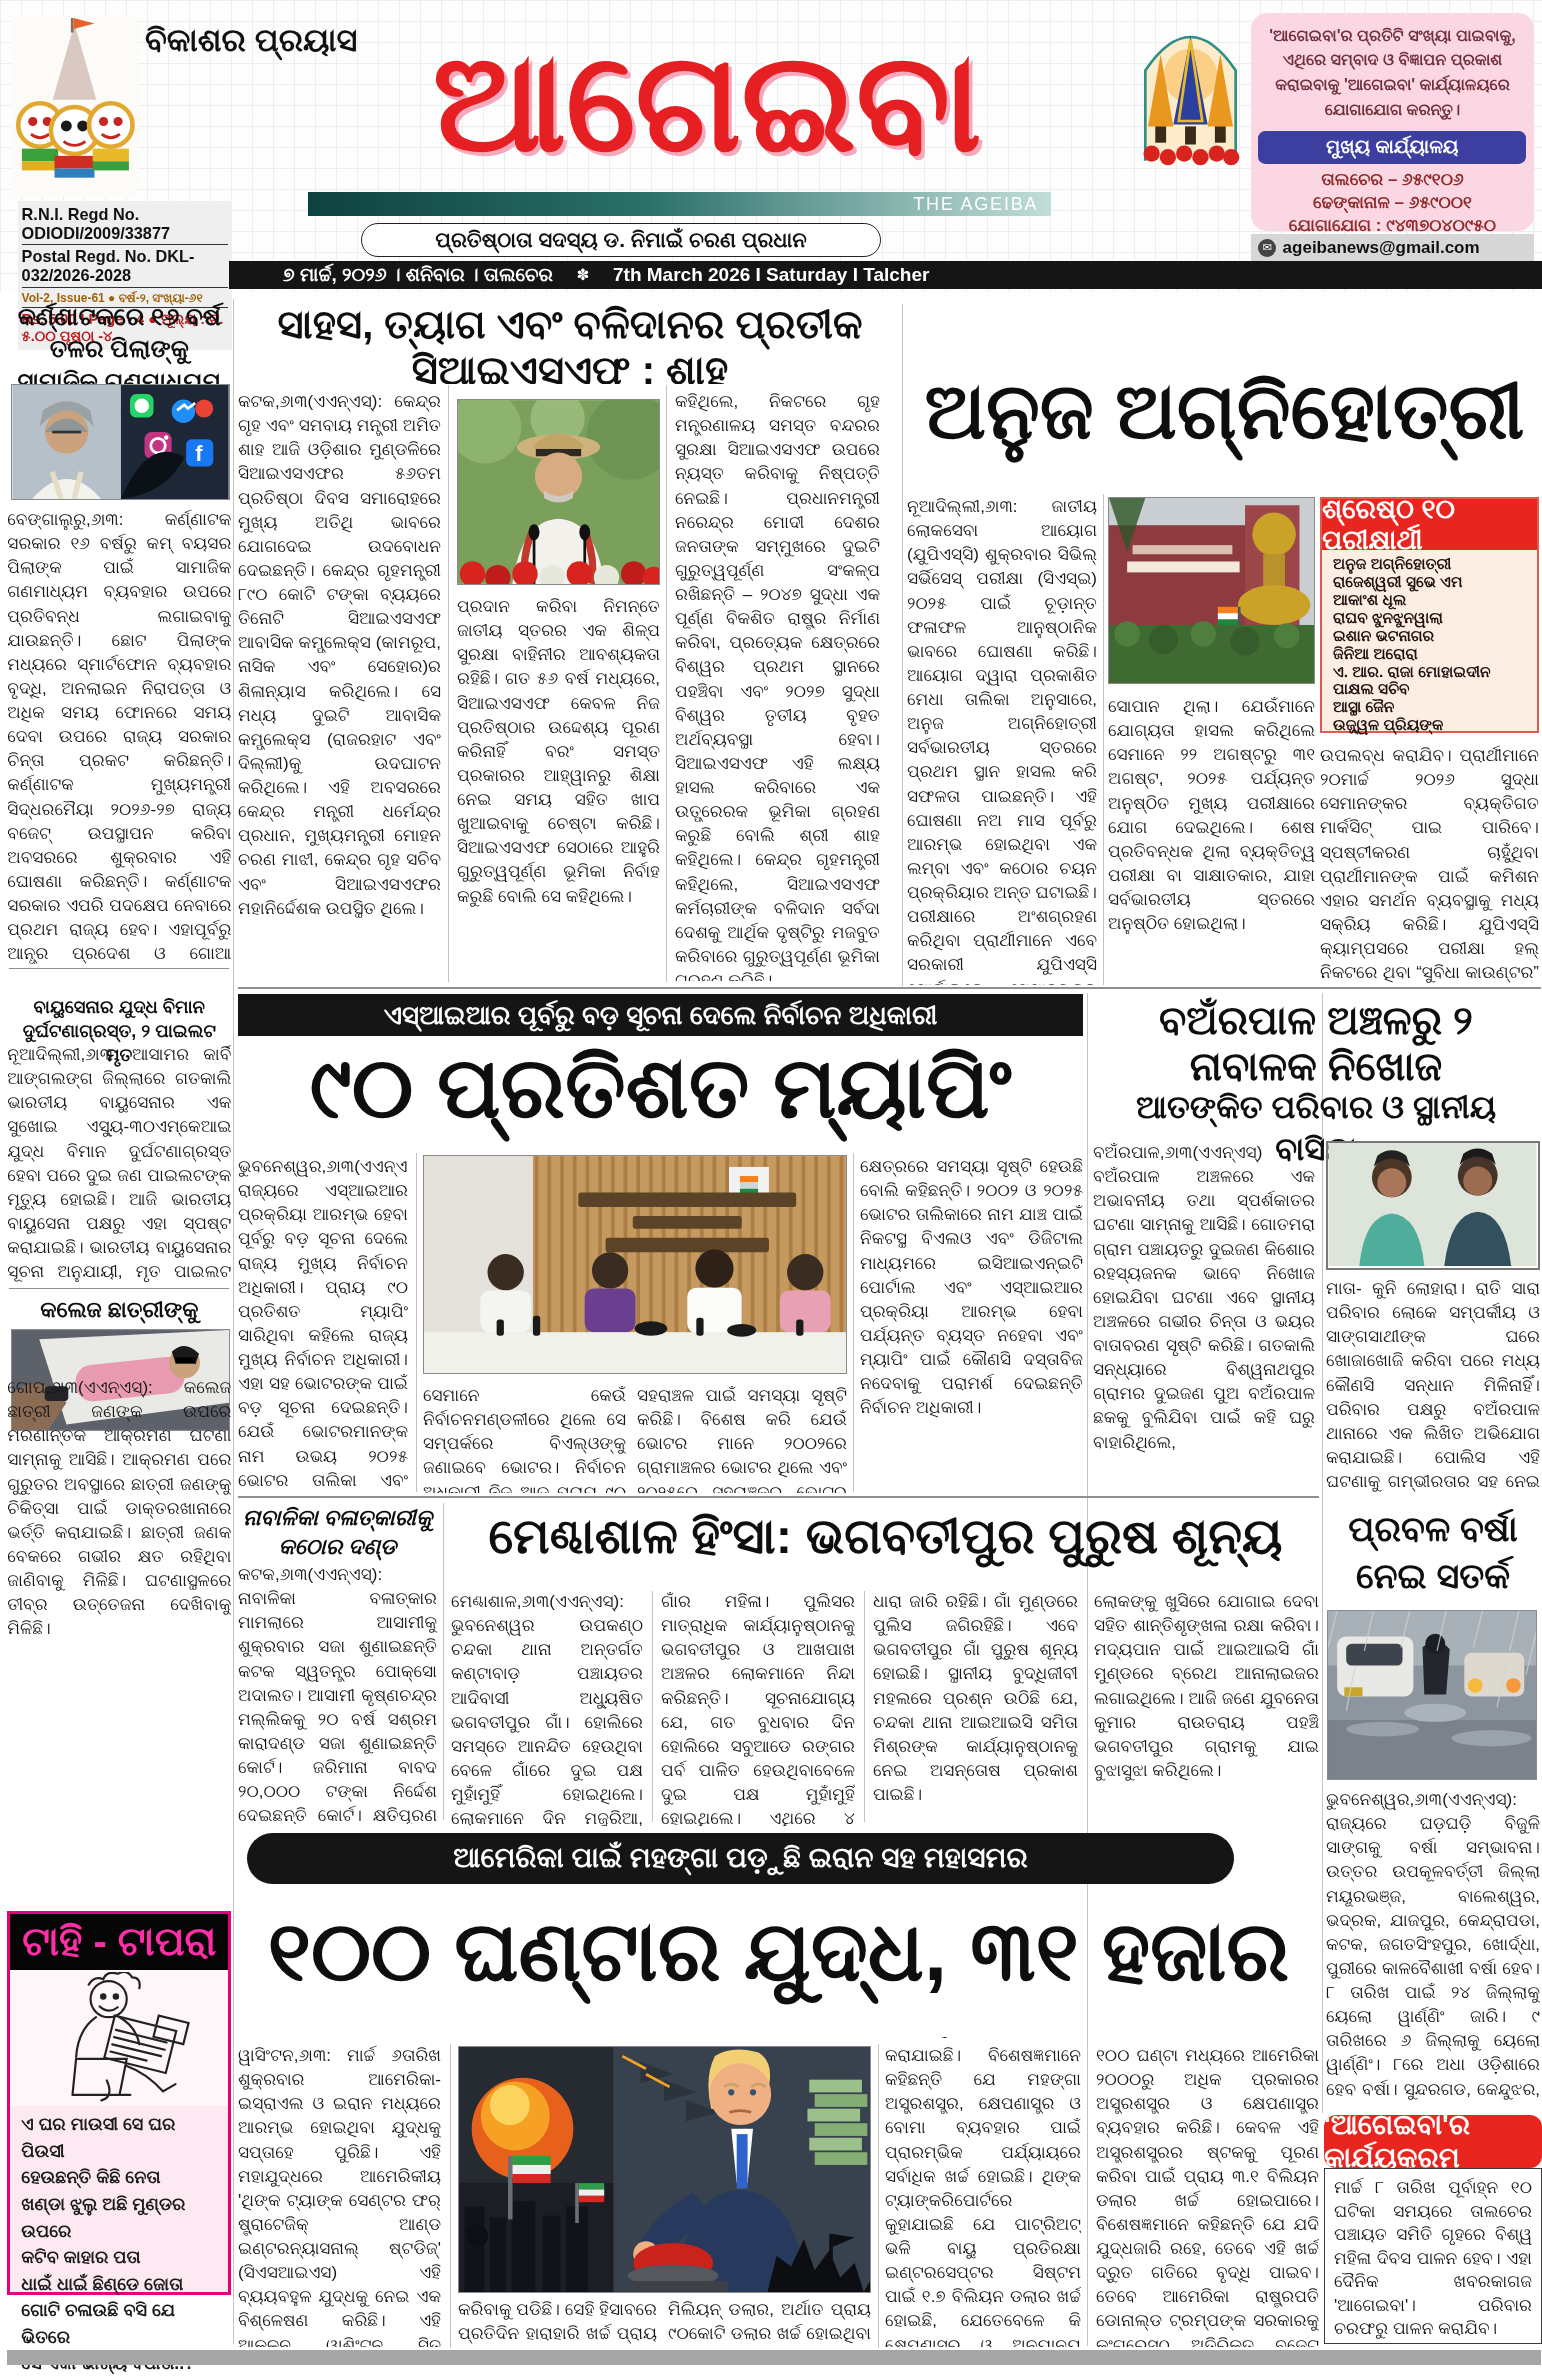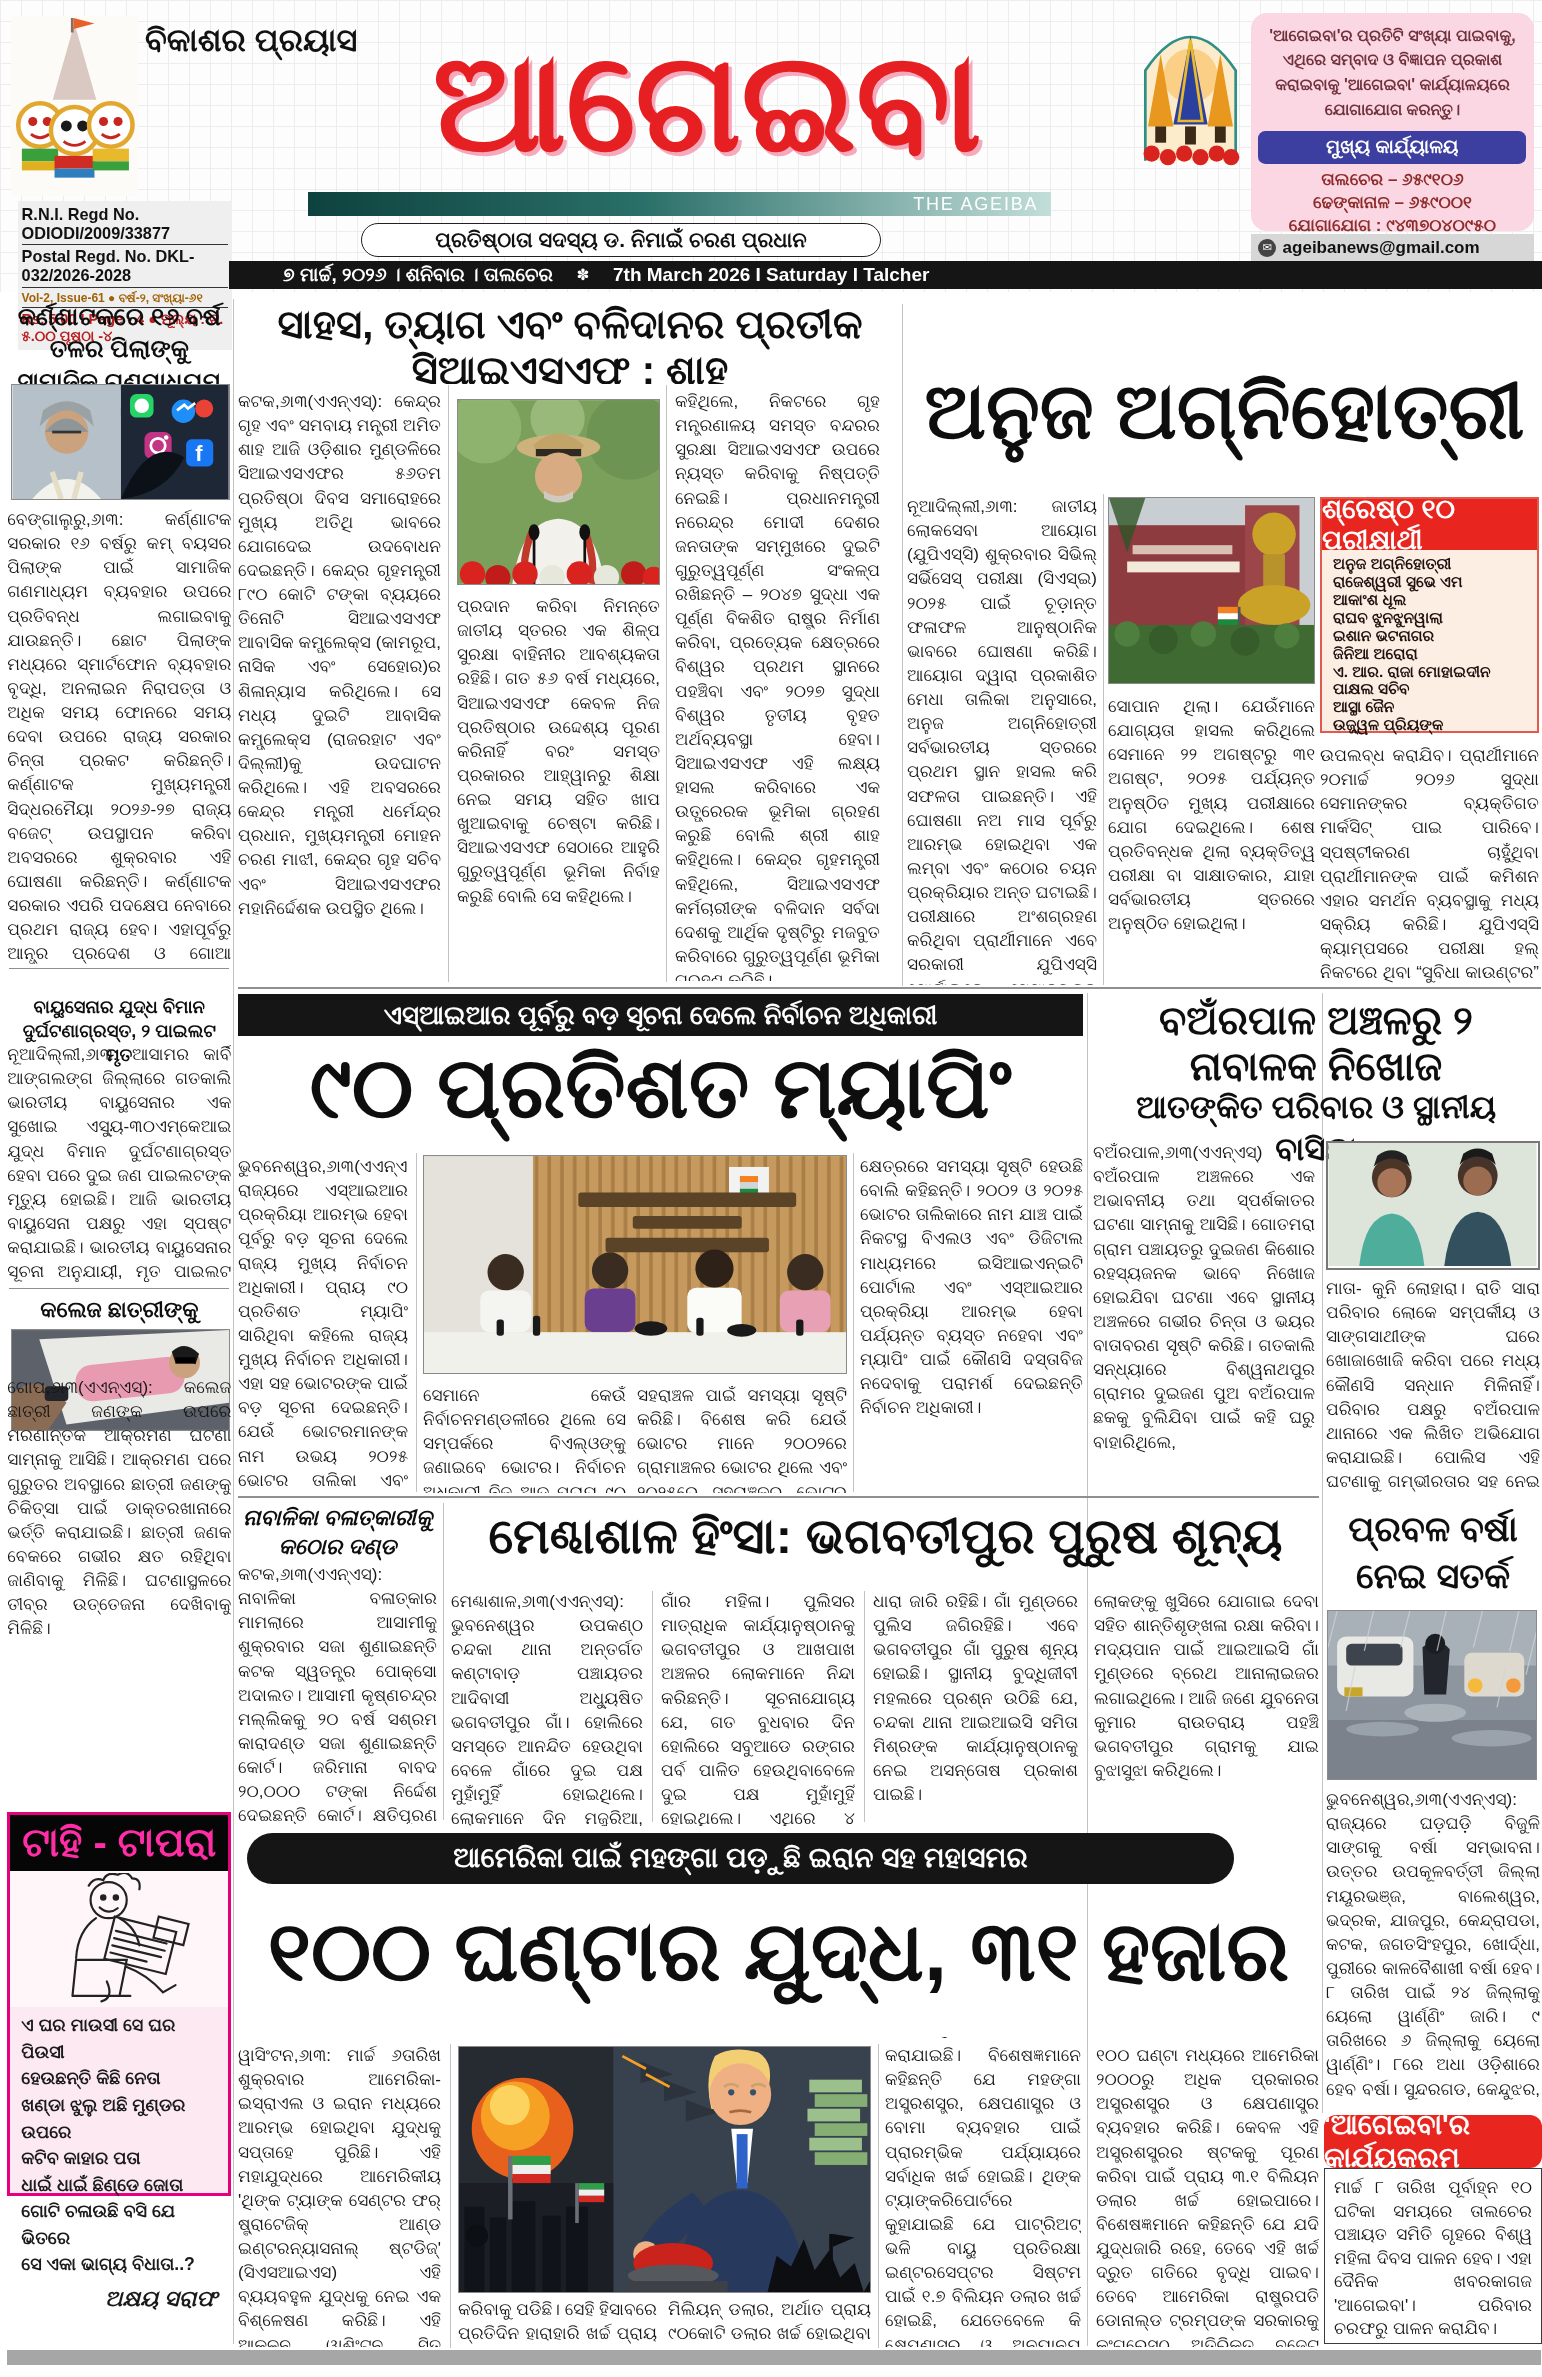--- a/index.html
+++ b/index.html
@@ -172,21 +172,21 @@
       <circle cx="190" cy="36" r="17" fill="#caa27d"></circle>
       <path d="M176 24 q14 -14 30 2 l-4 12 q-12 -10 -22 -2 Z" fill="#1a1a1a"></path>
       <rect x="180" y="30" width="22" height="7" fill="#000"></rect>
       <path d="M0 70 q30 -26 60 10 L40 110 H0 Z" fill="#8a6b54"></path>
       <rect x="36" y="62" width="26" height="16" rx="4" fill="#23242a"></rect>
     </svg>
   </div>
 
   <p class="abs bt" style="left:7.3px;top:1376px;width:224px;height:410px">ଗୋପ,୬ା୩(ଏଏନ୍ଏସ୍): କଲେଜ ଛାତ୍ରୀ ଜଣଙ୍କ ଉପରେ ମରଣାନ୍ତକ ଆକ୍ରମଣ ଘଟଣା ସାମ୍ନାକୁ ଆସିଛି। ଆକ୍ରମଣ ପରେ ଗୁରୁତର ଅବସ୍ଥାରେ ଛାତ୍ରୀ ଜଣଙ୍କୁ ଚିକିତ୍ସା ପାଇଁ ଡାକ୍ତରଖାନାରେ ଭର୍ତ୍ତି କରାଯାଇଛି। ଛାତ୍ରୀ ଜଣକ ବେକରେ ଗଭୀର କ୍ଷତ ରହିଥିବା ଜାଣିବାକୁ ମିଳିଛି। ଘଟଣାସ୍ଥଳରେ ତୀବ୍ର ଉତ୍ତେଜନା ଦେଖିବାକୁ ମିଳିଛି।</p>
 
-  <div class="abs" style="left:7.3px;top:1812px;width:224px;height:384px;border:3.6px solid #e6007e;background:#fce9f2">
+  <div class="abs" style="left:7.3px;top:1911px;width:224px;height:384px;border:3.6px solid #e6007e;background:#fce9f2">
     <div style="height:56px;background:#060606;color:#ff2da6;font-weight:800;font-size:40px;display:flex;align-items:center;justify-content:center">ଟାହି - ଟାପରା</div>
     <div style="height:136px;background:#fff6fa;display:flex;align-items:center;justify-content:center">
       <svg width="181" height="132" viewBox="0 0 200 146">
         <g fill="none" stroke="#222" stroke-width="2.4" stroke-linecap="round">
           <path d="M66 14 q6 -10 16 -6 q4 -10 16 -6 q10 -6 16 4 q10 0 8 12"></path>
           <circle cx="88" cy="30" r="20"></circle>
           <circle cx="82" cy="27" r="2.4" fill="#222"></circle>
             <circle cx="96" cy="27" r="2.4" fill="#222"></circle>
           <path d="M78 38 q10 9 20 1"></path>
           <path d="M74 50 q-20 14 -22 44"></path>

